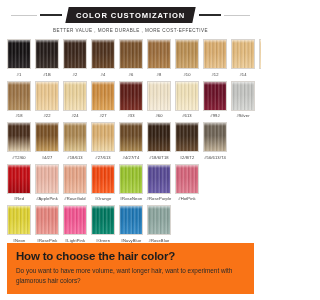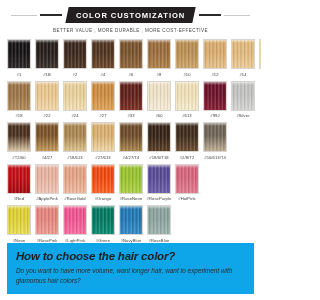--- a/index.html
+++ b/index.html
@@ -95,23 +95,22 @@
     margin-top: 2.5px;
     text-align: center;
     white-space: nowrap;
     letter-spacing: 0.1px;
   }
 
   
   .info-box {
     position: absolute;
     left: 7px; right: 7px; bottom: 6px;
-    background: #0ea5e9;
+    background: #f97316;
     padding: 7px 9px 8px 9px;
-    font-style: italic;
   }
   .info-title {
     font-size: 11.5px;
     font-weight: bold;
     color: #1d1d1d;
     letter-spacing: -0.2px;
     margin-bottom: 4px;
   }
   .info-body {
     font-size: 6.4px;

